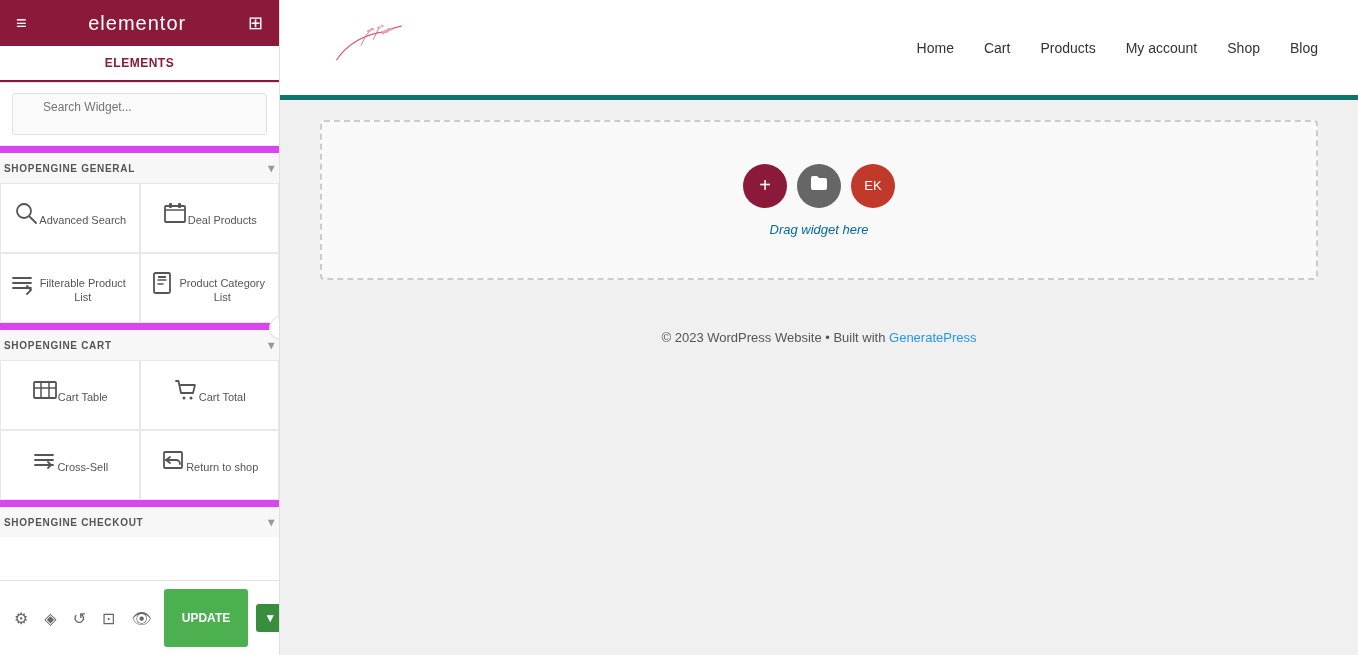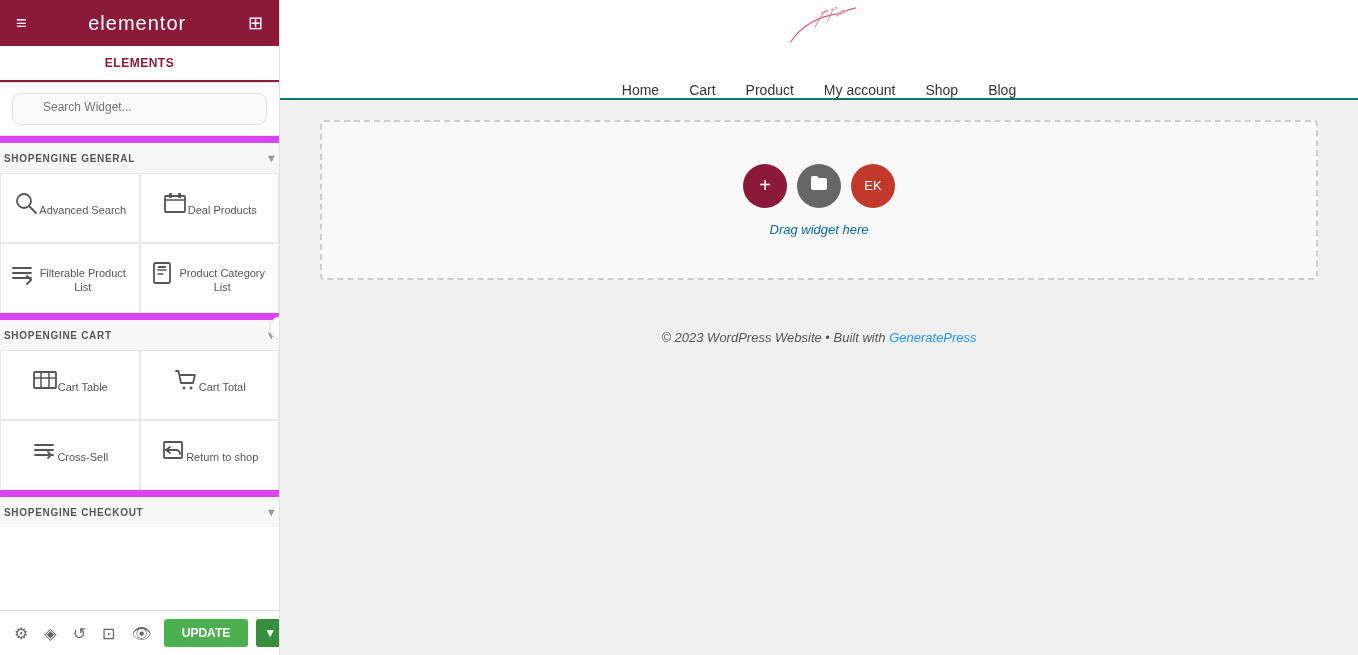--- a/index.html
+++ b/index.html
@@ -60,22 +60,22 @@
     }
 
     
     .search-wrap {
       padding: 10px 12px;
       border-bottom: 1px solid #e9e9e9;
     }
     .search-input {
       width: 100%;
       border: 1px solid #e0e0e0;
-      border-radius: 9px;
-      padding: 6px 10px 10px 30px;
+      border-radius: 3px;
+      padding: 6px 10px 20px 30px;
       font-size: 12px;
       color: #aaa;
       outline: none;
       background: #fafafa;
       position: relative;
     }
     .search-wrap-inner {
       position: relative;
     }
     .search-icon-inner {
@@ -147,21 +147,21 @@
       color: #666;
       font-size: 16px;
       cursor: pointer;
       padding: 4px;
     }
     .update-btn {
       background: #4caf50;
       color: #fff;
       border: none;
       border-radius: 3px;
-      padding: 7px 18px;
+      padding: 22px 18px;
       font-size: 12px;
       font-weight: 600;
       cursor: pointer;
       margin-left: auto;
     }
     .update-arrow-btn {
       background: #388e3c;
       color: #fff;
       border: none;
       border-radius: 3px;
@@ -174,27 +174,26 @@
     .main-content {
       flex: 1;
       display: flex;
       flex-direction: column;
       overflow: hidden;
     }
 
     
     .site-navbar {
       background: #fff;
-      border-bottom: 2px solid #0f766e;
+      border-bottom: 5px solid #0f766e;
       display: flex;
       align-items: center;
       justify-content: space-between;
       padding: 0 40px;
       height: 100px;
-      flex-direction: column;
     }
     .site-logo {
       display: flex;
       align-items: center;
     }
     .site-logo svg {
       width: 90px;
       height: 60px;
     }
     .site-nav {
@@ -465,21 +464,21 @@
           <ellipse cx="60" cy="14" rx="3" ry="1.5" transform="rotate(-20 60 14)"></ellipse>
           <ellipse cx="64" cy="12" rx="2.5" ry="1.5" transform="rotate(15 64 12)"></ellipse>
           <ellipse cx="72" cy="10" rx="2.5" ry="1.2" transform="rotate(-10 72 10)"></ellipse>
           <ellipse cx="76" cy="8" rx="2" ry="1.2" transform="rotate(20 76 8)"></ellipse>
         </g>
       </svg>
     </div>
     <div class="site-nav">
       <a href="#">Home</a>
       <a href="#">Cart</a>
-      <a href="#">Product</a>
+      <a href="#">Products</a>
       <a href="#">My account</a>
       <a href="#">Shop</a>
       <a href="#">Blog</a>
     </div>
   </div>
 
   <div class="canvas-area">
     <div class="drop-zone">
       <div class="drop-buttons">
         <button class="drop-btn drop-btn-add">
@@ -492,19 +491,19 @@
             </svg>
           </span>
         </button>
         <button class="drop-btn drop-btn-ek">
           <span>EK</span>
         </button>
       </div>
       <span class="drop-text">Drag widget here</span>
     </div>
 
-    <div style="width:100%;max-width:1060px;margin-top:30px;font-style:italic;">
+    <div style="width:100%;max-width:1060px;margin-top:30px;">
       <div class="site-footer">
         <span>© 2023 WordPress Website • Built with </span><a href="#">GeneratePress</a>
       </div>
     </div>
   </div>
 </div>
 
 </body></html>

